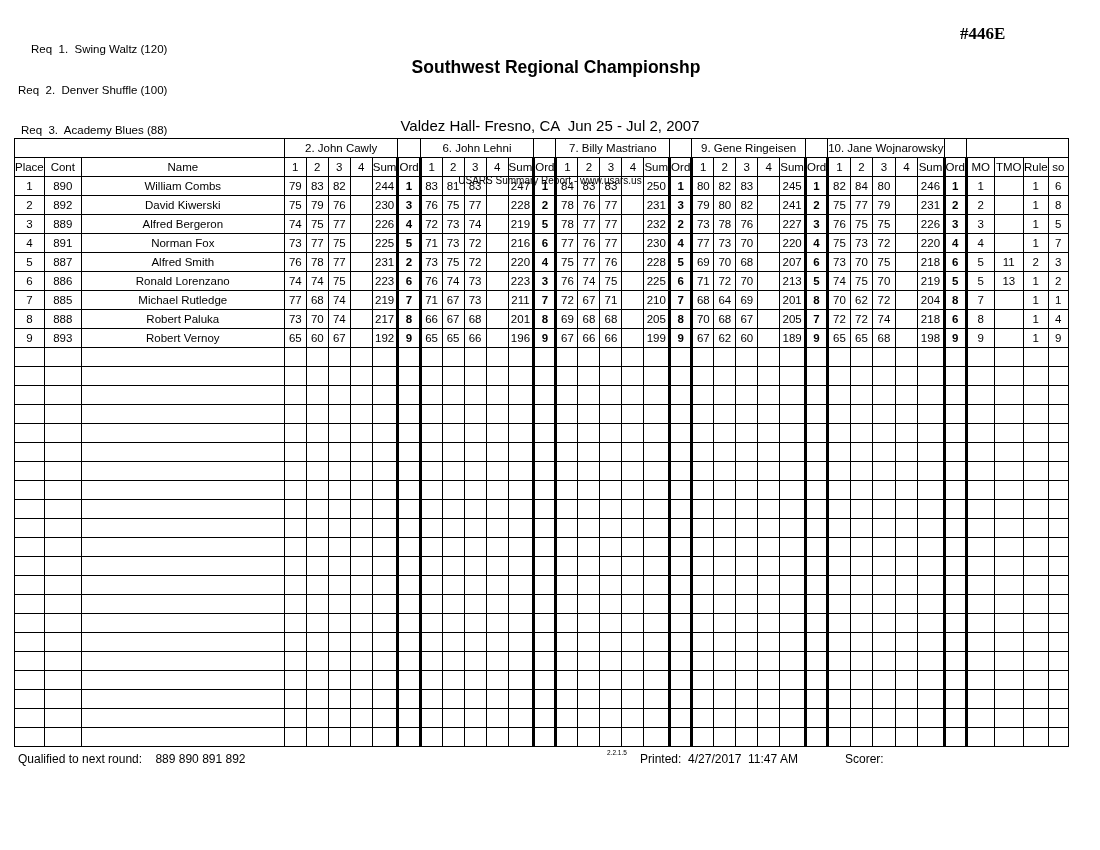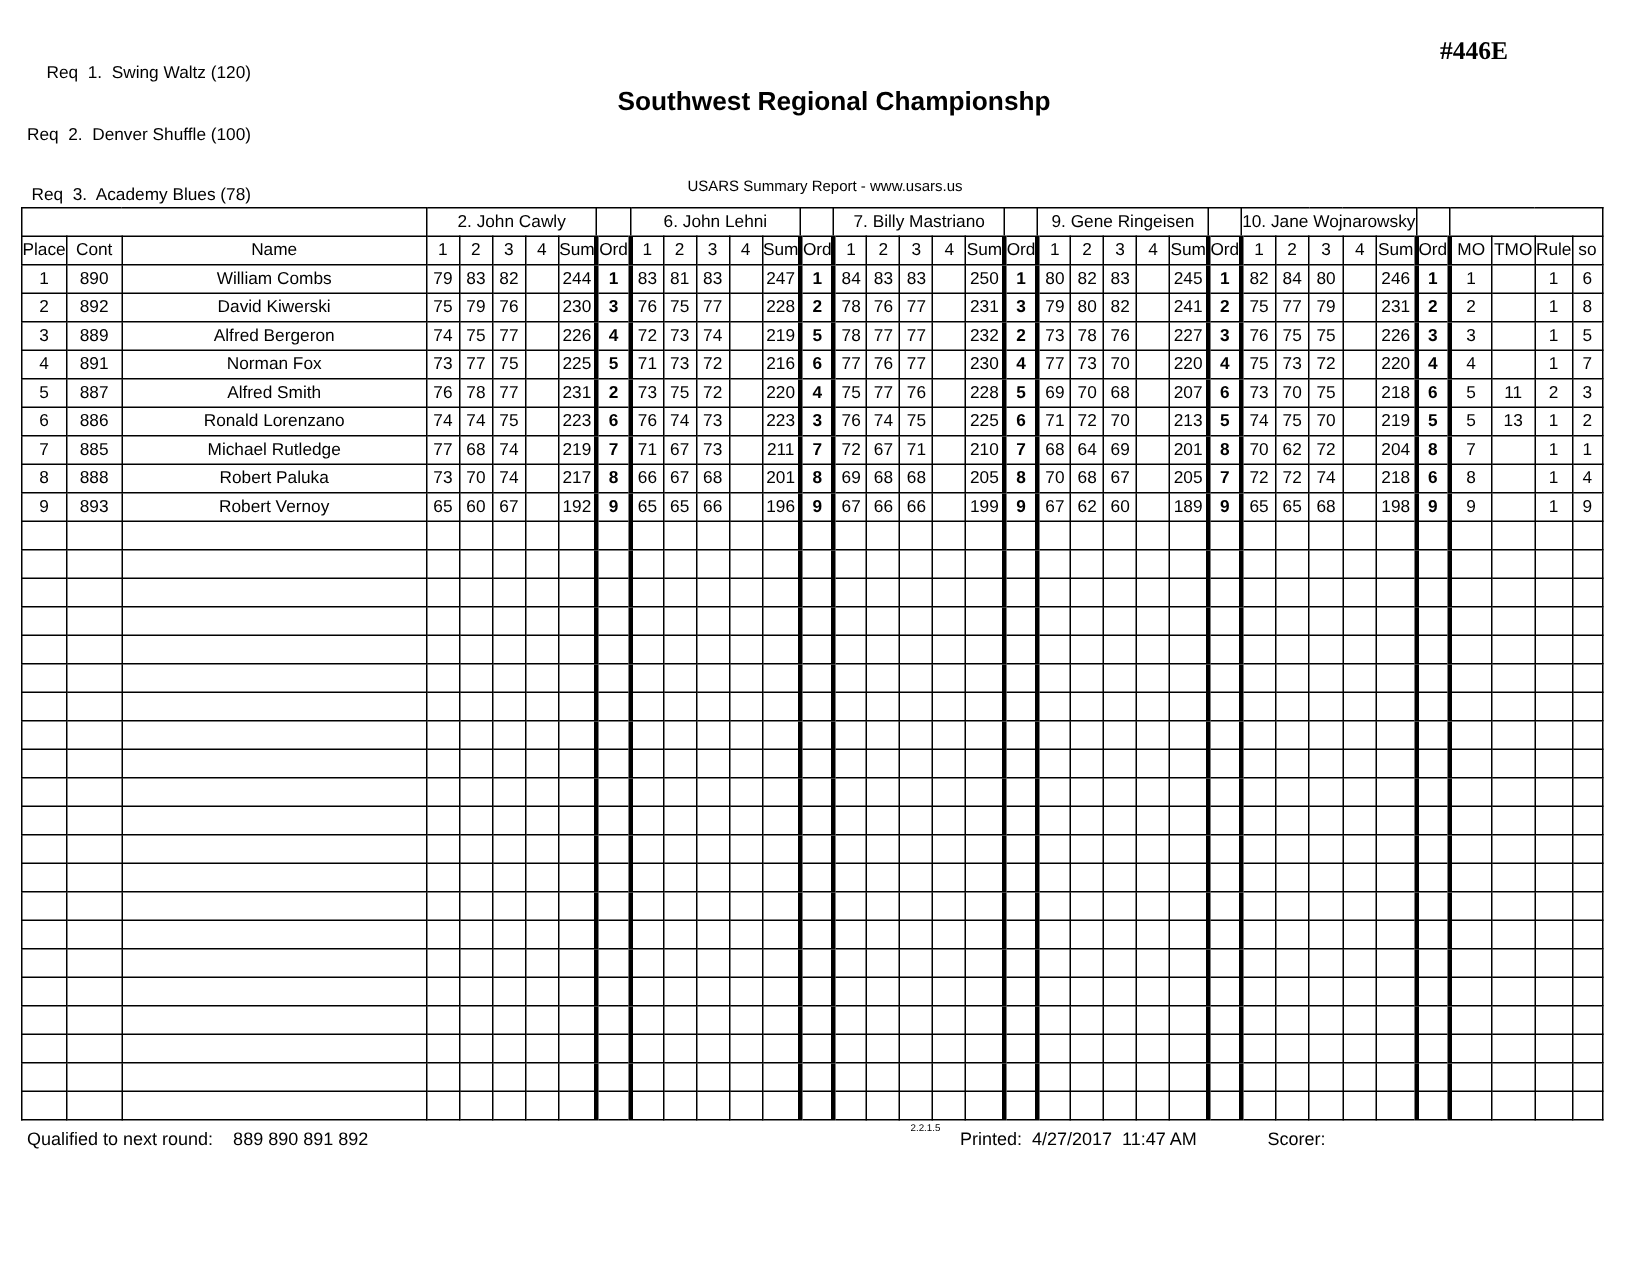--- a/index.html
+++ b/index.html
@@ -36,25 +36,26 @@
   .scorer    { position:absolute; left:845px; top:752px; font-size:12px; }
 </style>
 </head>
 <body>
 
 <div class="page">
 
   <div class="req-block">
     <div>Req  1.  Swing Waltz (120)</div>
     <div>Req  2.  Denver Shuffle (100)</div>
-    <div>Req  3.  Academy Blues (78)</div>
+    <div>Req  3.  Academy Blues (88)</div>
   </div>
 
   <div class="title-block">
     <div class="title">Southwest Regional Championshp</div>
+    <div class="venue">Valdez Hall- Fresno, CA  Jun 25 - Jul 2, 2007</div>
     <div class="rtype">USARS Summary Report - www.usars.us</div>
   </div>
 
   <div class="event-code">#446E</div>
 
   <table id="score-table">
       <colgroup>
         <col style="width: 26px;">
         <col style="width: 37px;">
         <col style="width: 203px;">

